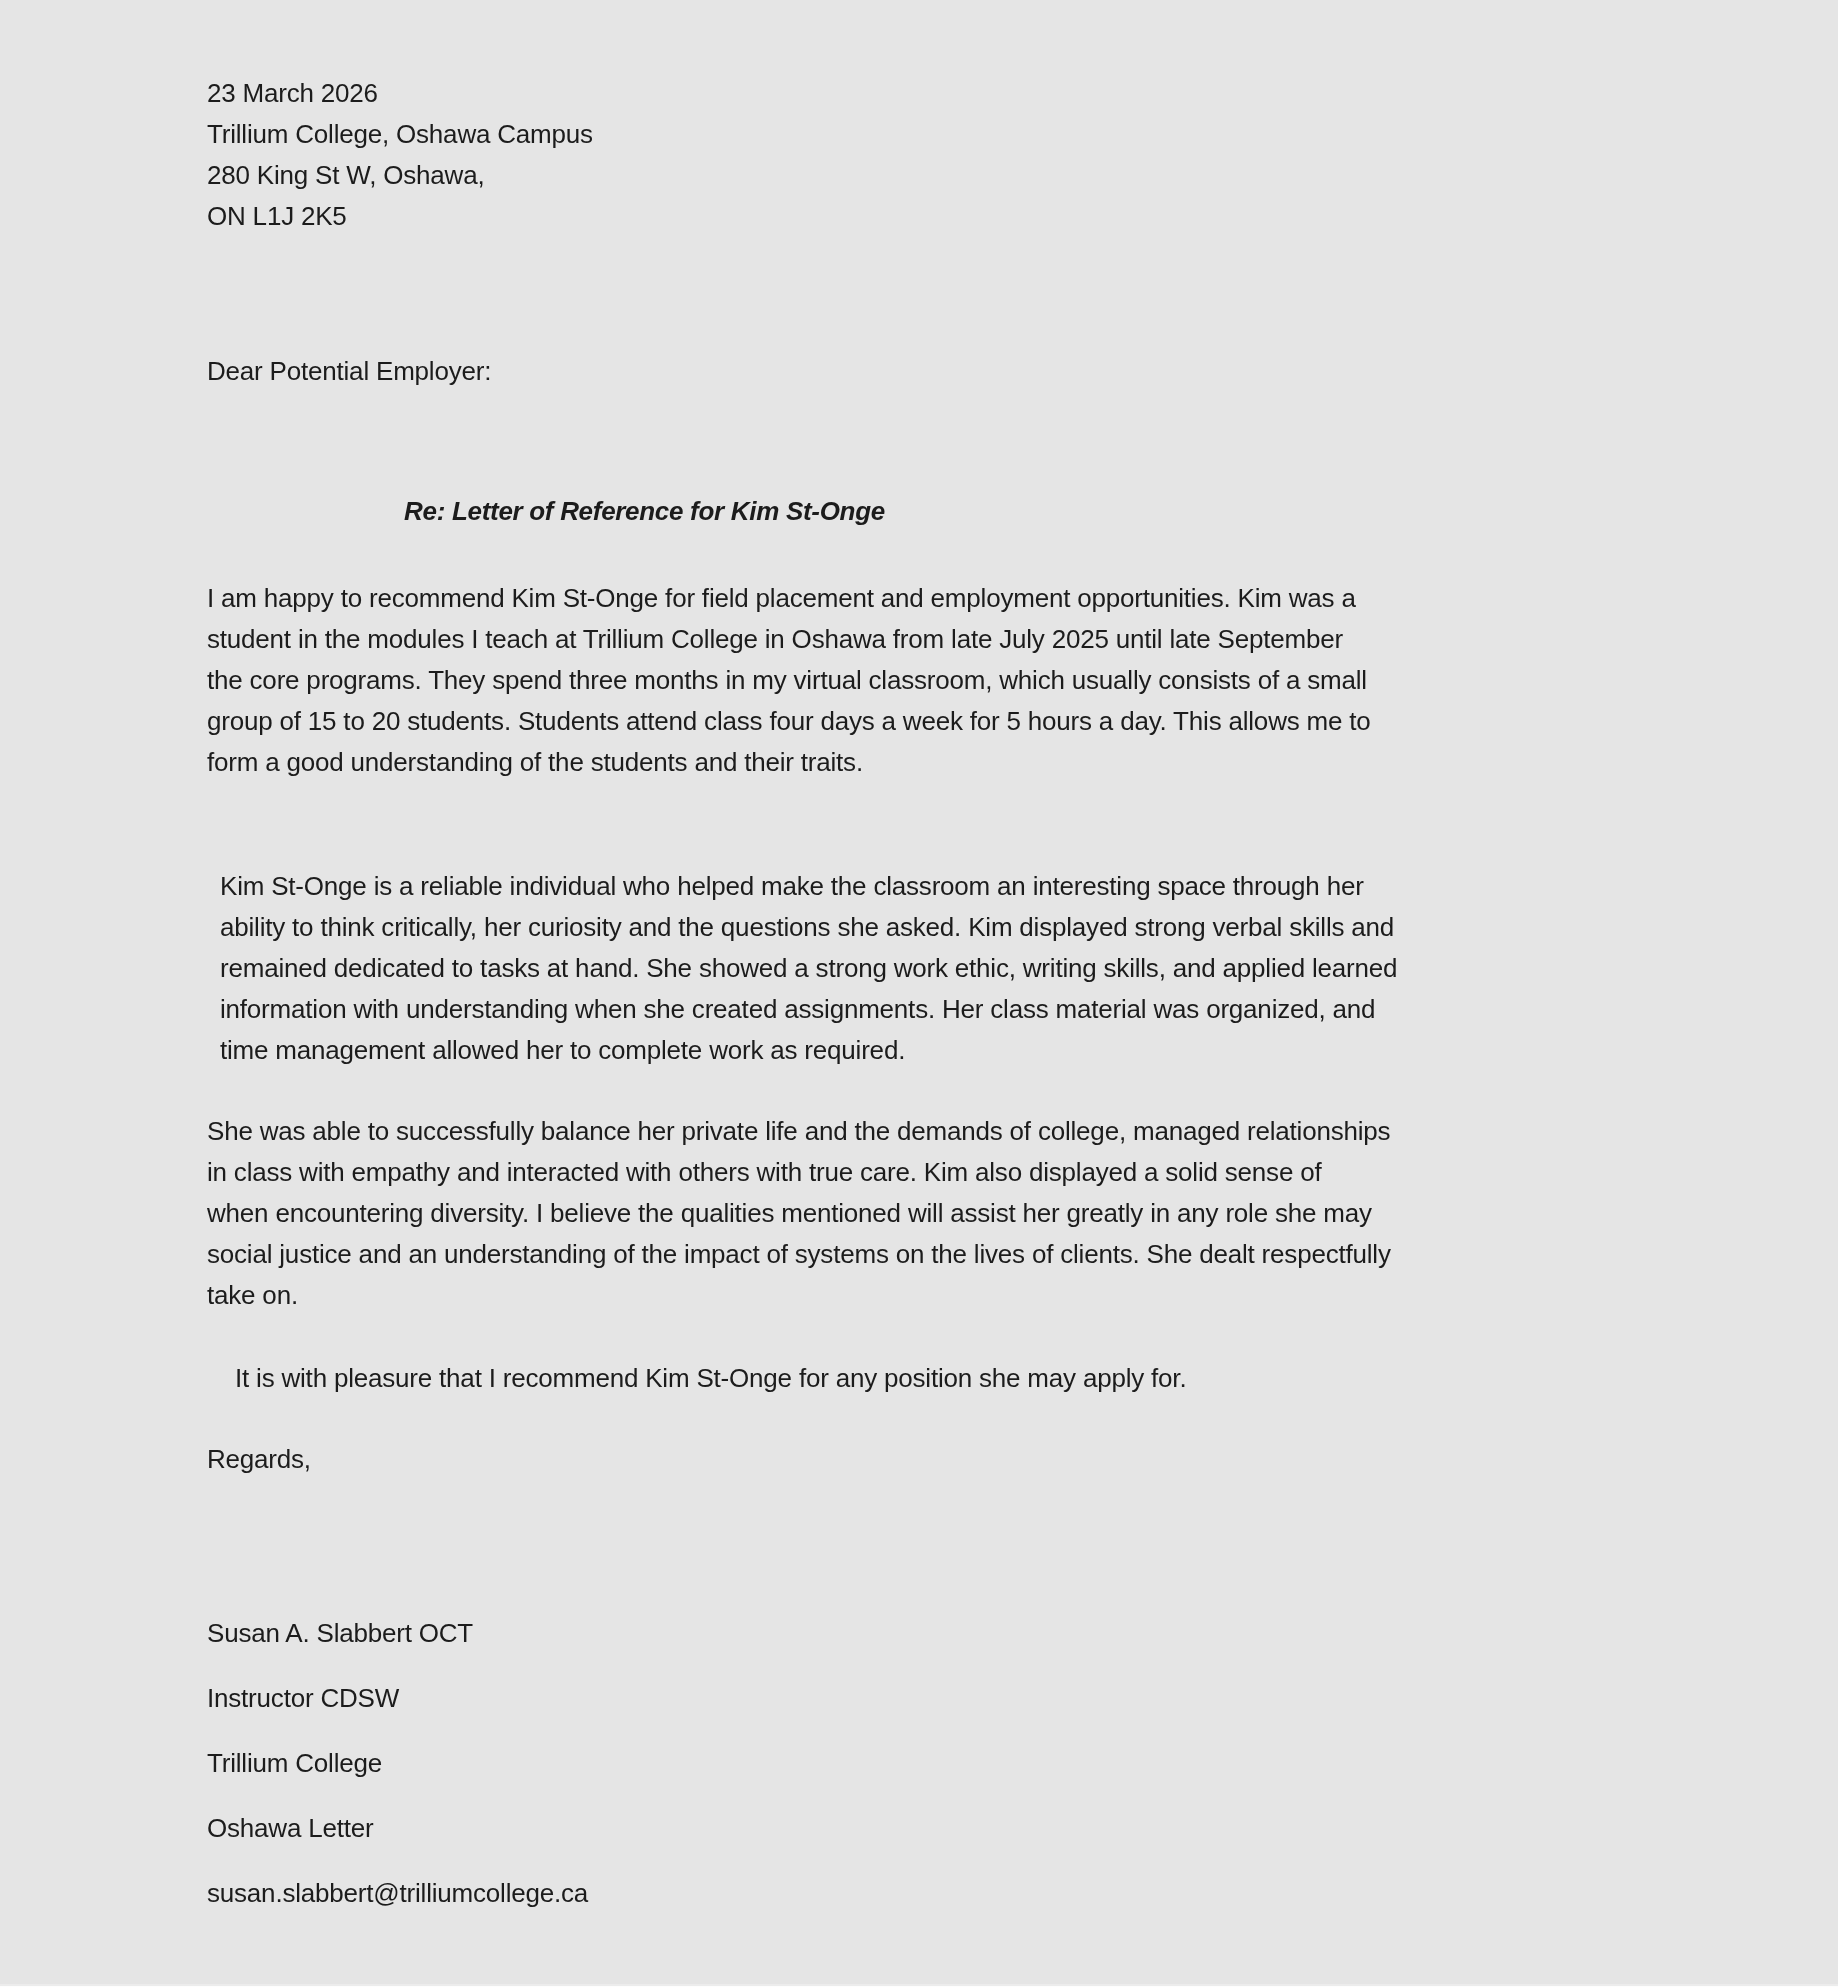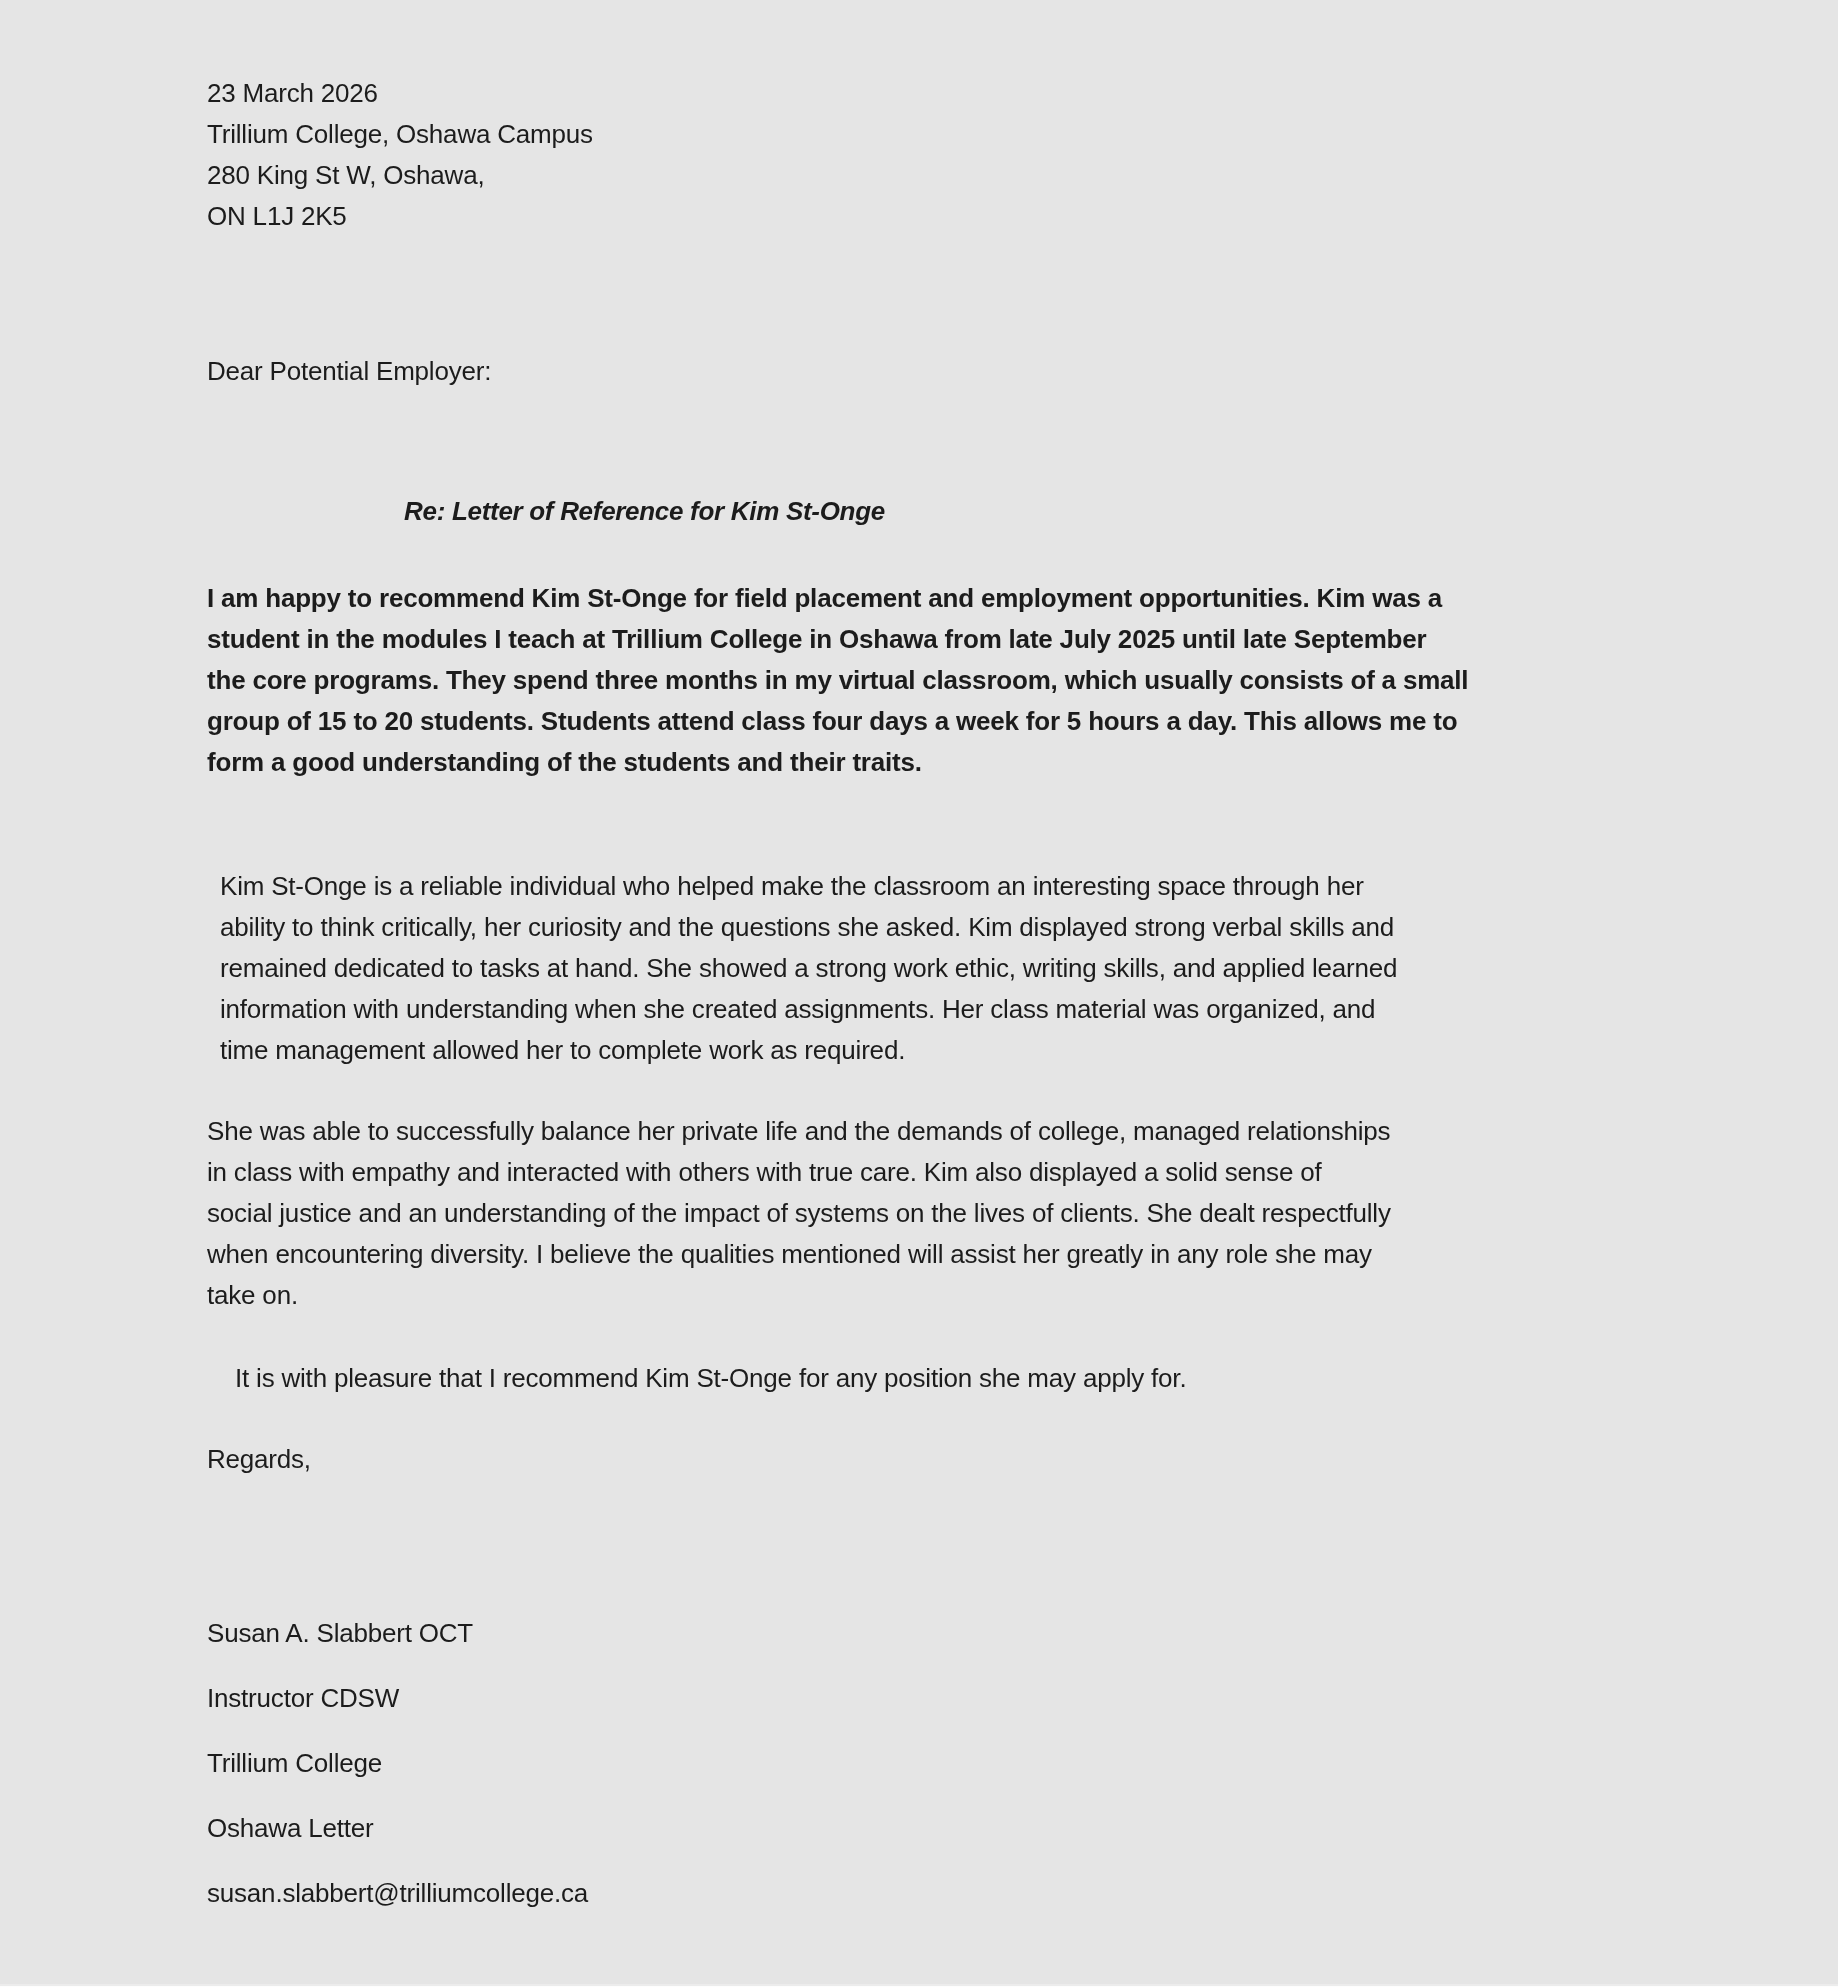--- a/index.html
+++ b/index.html
@@ -39,21 +39,21 @@
       position: absolute;
       top: 496px;
       left: 404px;
       font-size: 26px;
       font-weight: bold;
       letter-spacing: -0.3px;
       white-space: nowrap;
       font-style: italic;
     }
     .para { left: 207px; }
-    .p1 { top: 578px; font-weight: bold; }
+    .p1 { top: 578px; }
     .p2 { top: 866px; margin-left: 13px; }
     .p3 { top: 1111px; }
     .p4 { top: 1358px; margin-left: 28px; }
     .closing { top: 1439px; }
     .signature { top: 1601px; }
     .signature .block { line-height: 65px; }
   </style>
 </head>
 <body>
 
@@ -82,22 +82,22 @@
     <span class="block">Kim St-Onge is a reliable individual who helped make the classroom an interesting space through her</span>
     <span class="block">ability to think critically, her curiosity and the questions she asked. Kim displayed strong verbal skills and</span>
     <span class="block">remained dedicated to tasks at hand. She showed a strong work ethic, writing skills, and applied learned</span>
     <span class="block">information with understanding when she created assignments. Her class material was organized, and</span>
     <span class="block">time management allowed her to complete work as required.</span>
   </div>
 
   <div class="text para p3">
     <span class="block">She was able to successfully balance her private life and the demands of college, managed relationships</span>
     <span class="block">in class with empathy and interacted with others with true care. Kim also displayed a solid sense of</span>
+    <span class="block">when encountering diversity. I believe the qualities mentioned will assist her greatly in any role she may</span>
     <span class="block">social justice and an understanding of the impact of systems on the lives of clients. She dealt respectfully</span>
-    <span class="block">when encountering diversity. I believe the qualities mentioned will assist her greatly in any role she may</span>
     <span class="block">take on.</span>
   </div>
 
   <div class="text para p4">
     <span class="block">It is with pleasure that I recommend Kim St-Onge for any position she may apply for.</span>
   </div>
 
   <div class="text closing">Regards,</div>
 
   <div class="text signature">

